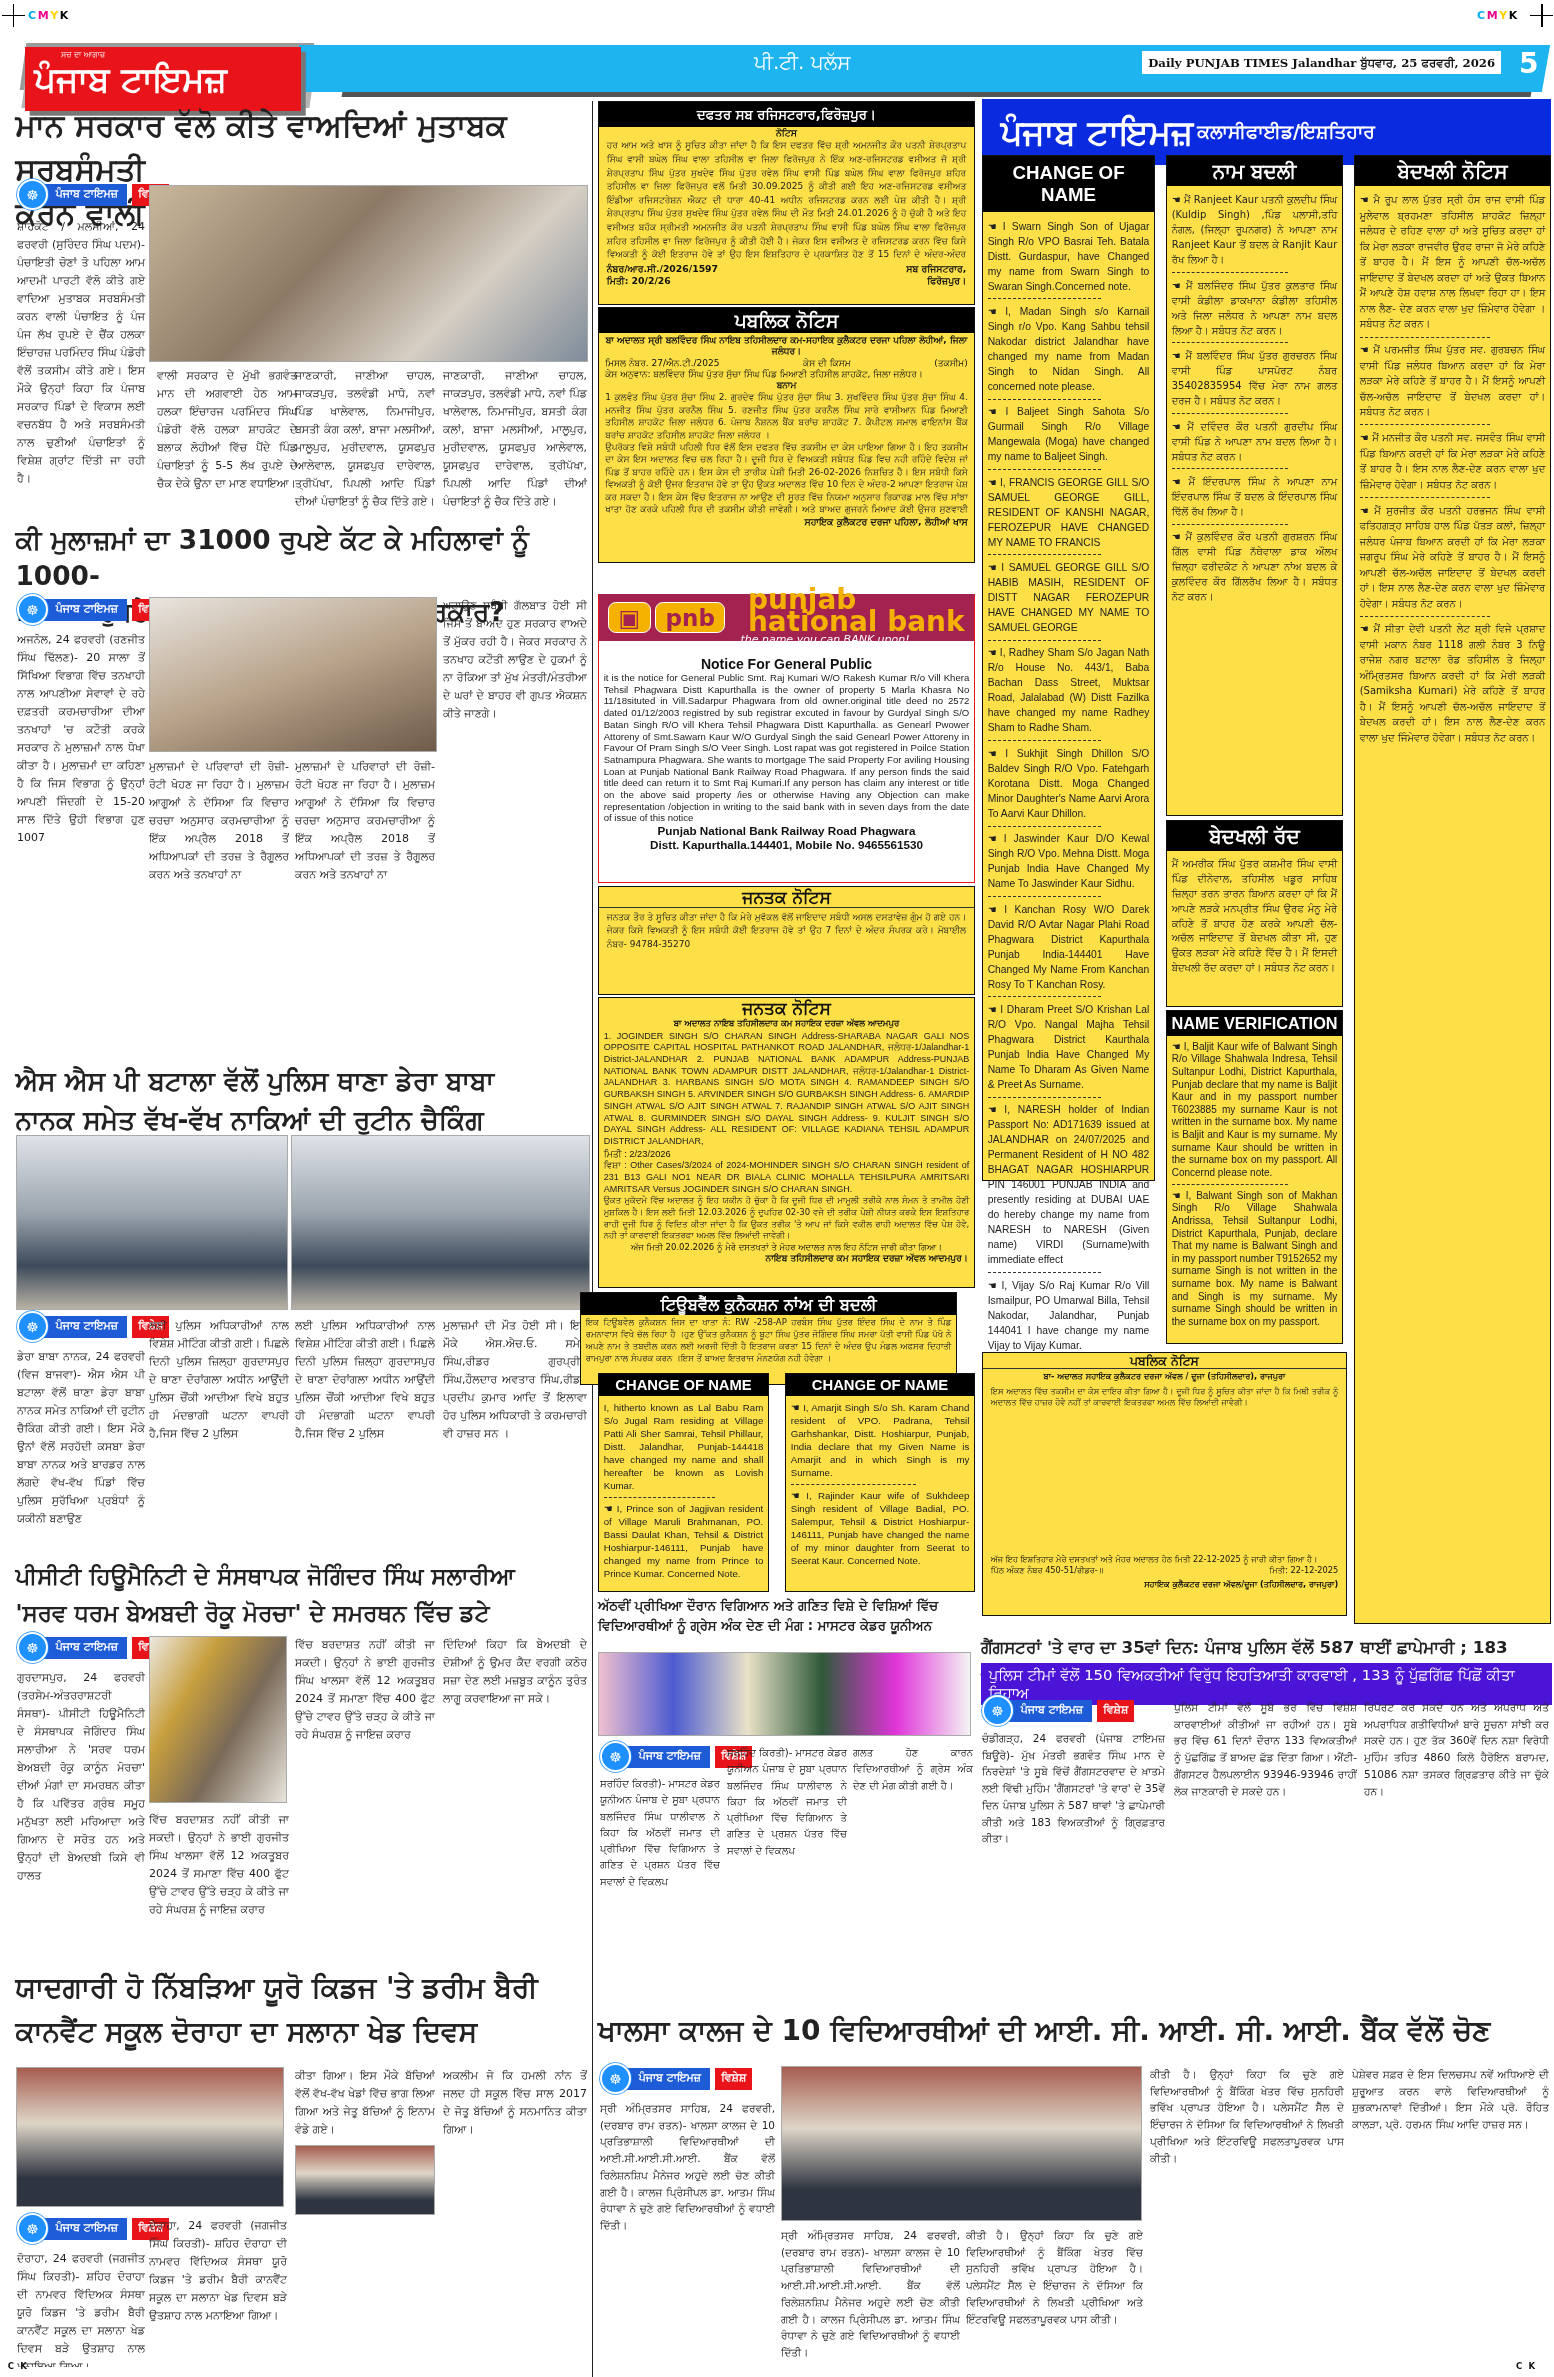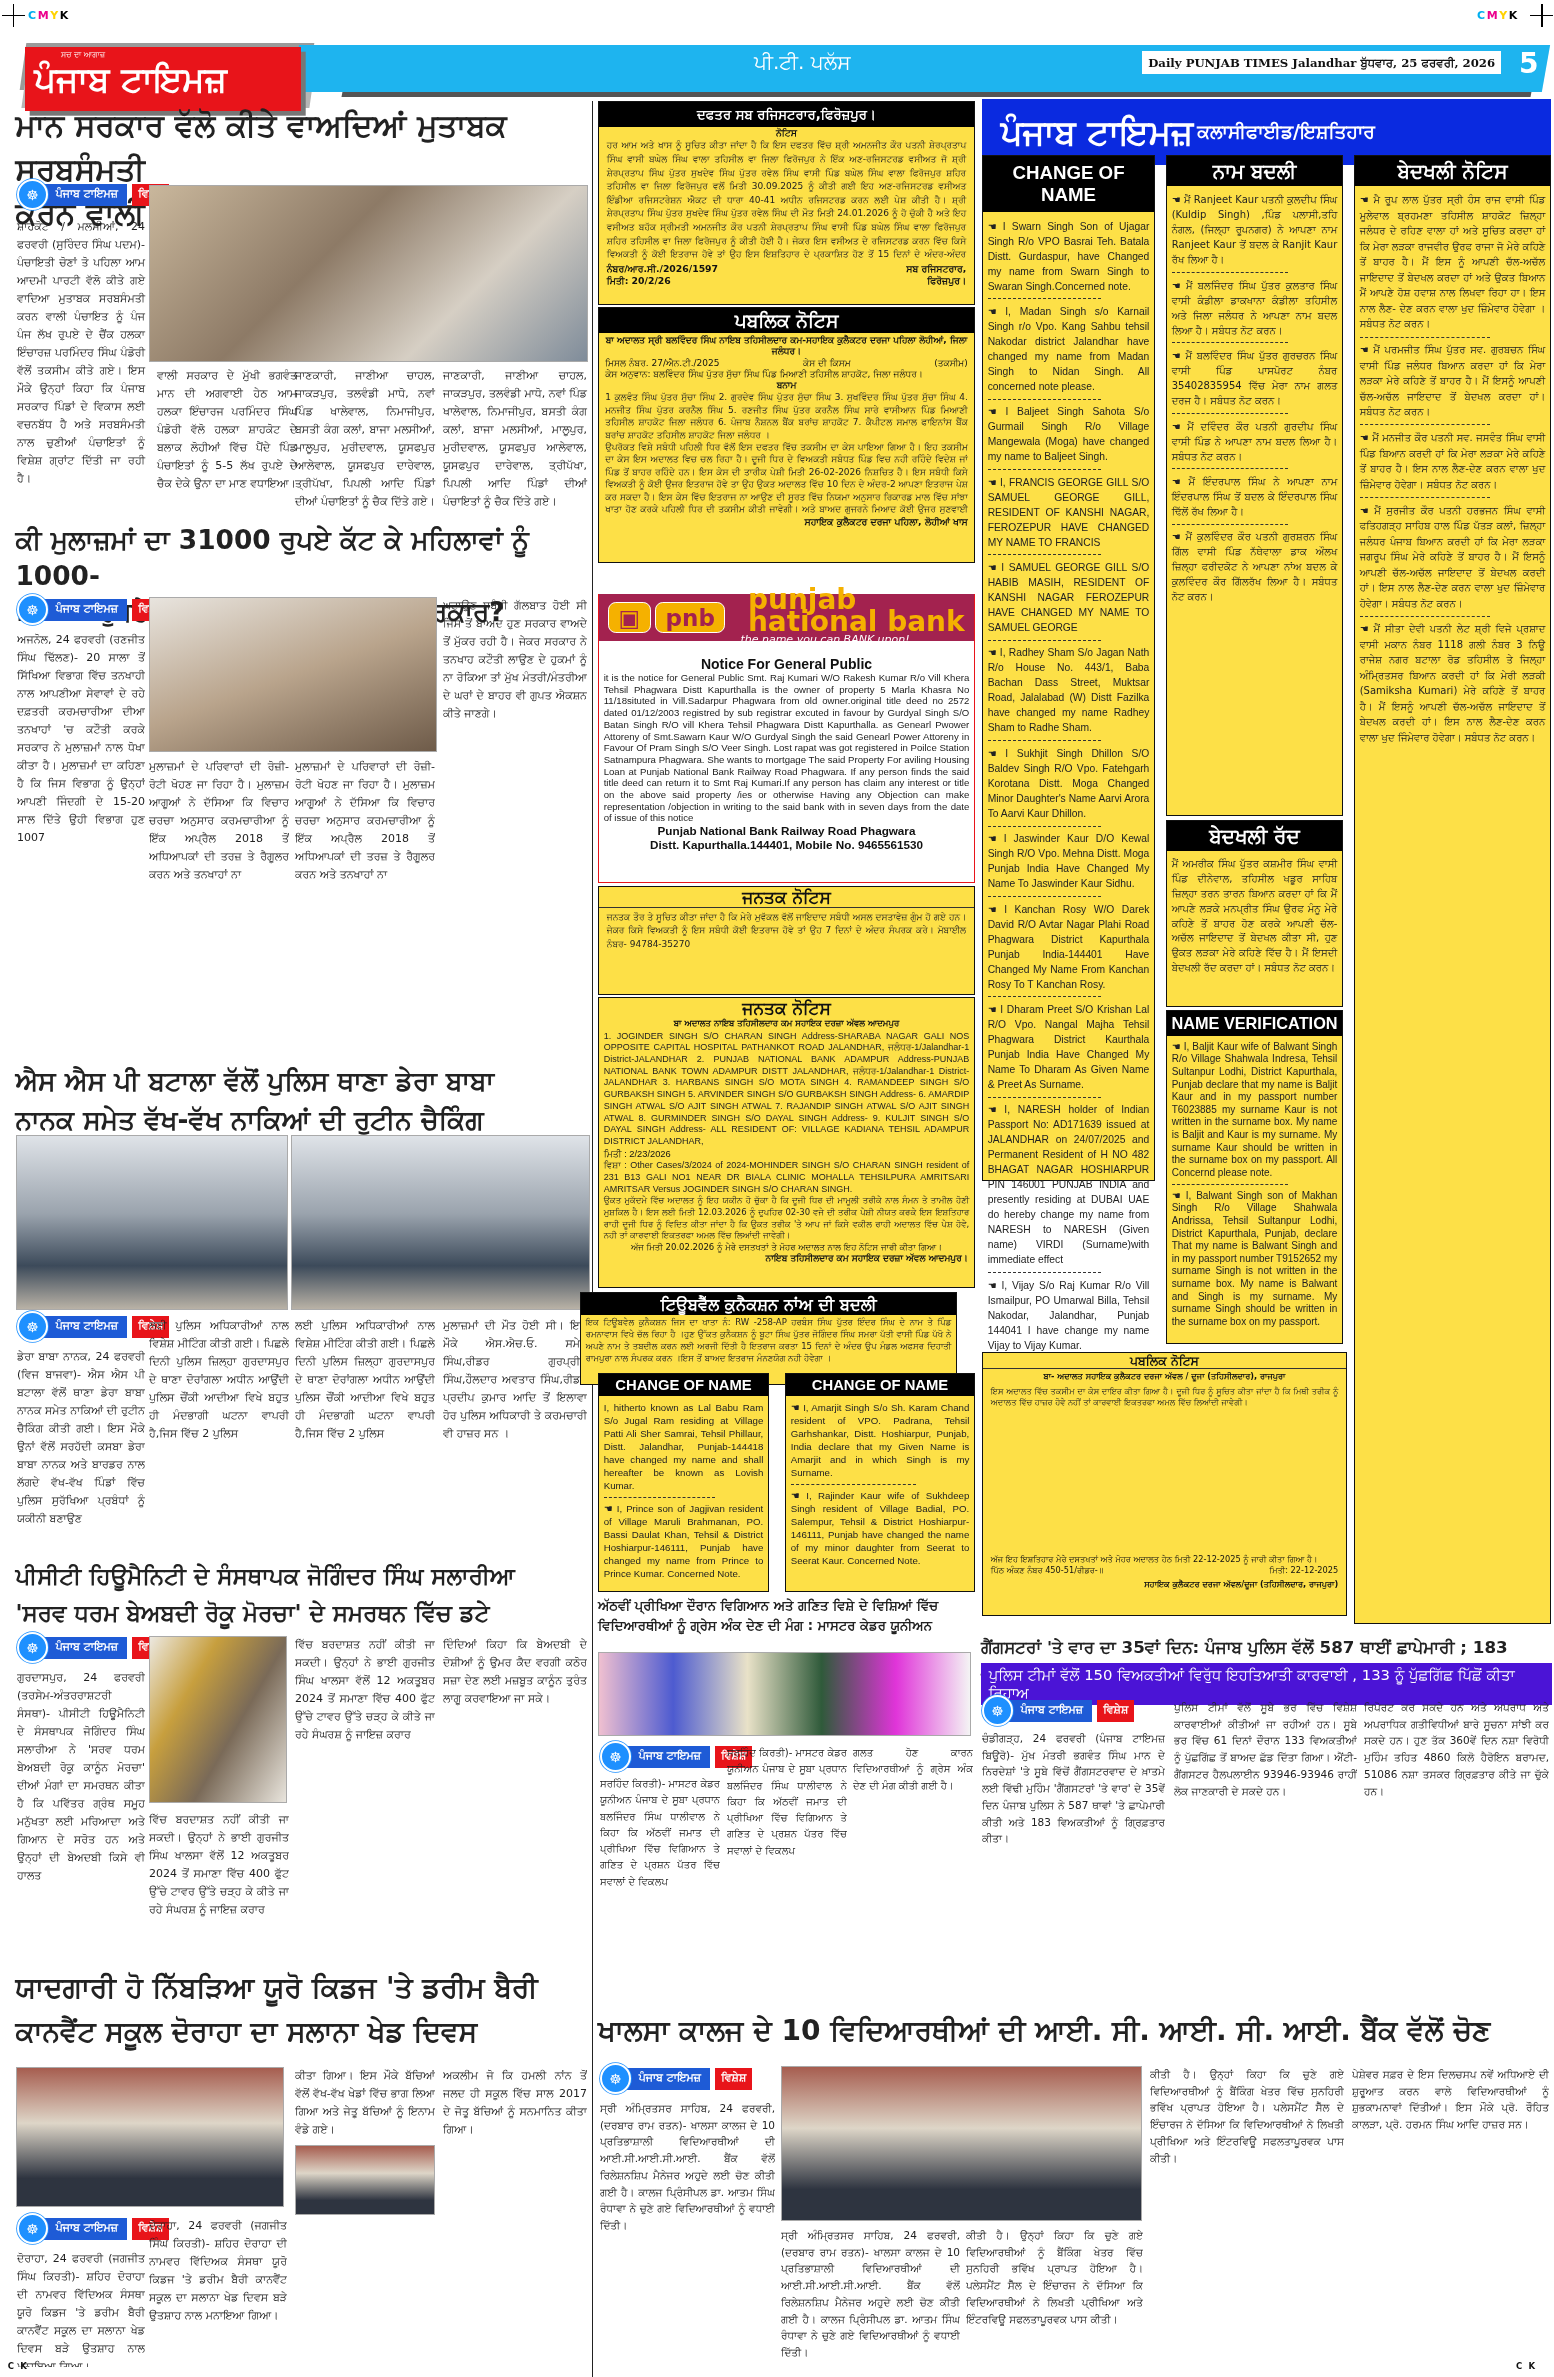--- a/index.html
+++ b/index.html
@@ -255,21 +255,21 @@
   <div class="box-head" style="font-size:18.7px;padding:6.2px 0;font-family:'Liberation Sans',sans-serif">CHANGE OF NAME</div>
   <div style="padding:6.2px 4.7px;font-family:'Liberation Sans',sans-serif" id="cn-list">
       <div class="cn-item" style="font-size: 10.3px; line-height: 15px;"><span class="hand">☚ </span><span>I Swarn Singh Son of Ujagar Singh R/o VPO Basrai Teh. Batala Distt. Gurdaspur, have Changed my name from Swarn Singh to Swaran Singh.Concerned note.</span></div>
       <div class="sep"></div>
       <div class="cn-item" style="font-size: 10.3px; line-height: 15px;"><span class="hand">☚ </span><span>I, Madan Singh s/o Karnail Singh r/o Vpo. Kang Sahbu tehsil Nakodar district Jalandhar have changed my name from Madan Singh to Nidan Singh. All concerned note please.</span></div>
       <div class="sep"></div>
       <div class="cn-item" style="font-size: 10.3px; line-height: 15px;"><span class="hand">☚ </span><span>I Baljeet Singh Sahota S/o Gurmail Singh R/o Village Mangewala (Moga) have changed my name to Baljeet Singh.</span></div>
       <div class="sep"></div>
       <div class="cn-item" style="font-size: 10.3px; line-height: 15px;"><span class="hand">☚ </span><span>I, FRANCIS GEORGE GILL S/O SAMUEL GEORGE GILL, RESIDENT OF KANSHI NAGAR, FEROZEPUR HAVE CHANGED MY NAME TO FRANCIS</span></div>
       <div class="sep"></div>
-      <div class="cn-item" style="font-size: 10.3px; line-height: 15px;"><span class="hand">☚ </span><span>I SAMUEL GEORGE GILL S/O HABIB MASIH, RESIDENT OF KANSHI NAGAR FEROZEPUR HAVE CHANGED MY NAME TO SAMUEL GEORGE</span></div>
+      <div class="cn-item" style="font-size: 10.3px; line-height: 15px;"><span class="hand">☚ </span><span>I SAMUEL GEORGE GILL S/O HABIB MASIH, RESIDENT OF DISTT NAGAR FEROZEPUR HAVE CHANGED MY NAME TO SAMUEL GEORGE</span></div>
       <div class="sep"></div>
       <div class="cn-item" style="font-size: 10.3px; line-height: 15px;"><span class="hand">☚ </span><span>I, Radhey Sham S/o Jagan Nath R/o House No. 443/1, Baba Bachan Dass Street, Muktsar Road, Jalalabad (W) Distt Fazilka have changed my name Radhey Sham to Radhe Sham.</span></div>
       <div class="sep"></div>
       <div class="cn-item" style="font-size: 10.3px; line-height: 15px;"><span class="hand">☚ </span><span>I Sukhjit Singh Dhillon S/O Baldev Singh R/O Vpo. Fatehgarh Korotana Distt. Moga Changed Minor Daughter's Name Aarvi Arora To Aarvi Kaur Dhillon.</span></div>
       <div class="sep"></div>
       <div class="cn-item" style="font-size: 10.3px; line-height: 15px;"><span class="hand">☚ </span><span>I Jaswinder Kaur D/O Kewal Singh R/O Vpo. Mehna Distt. Moga Punjab India Have Changed My Name To Jaswinder Kaur Sidhu.</span></div>
       <div class="sep"></div>
       <div class="cn-item" style="font-size: 10.3px; line-height: 15px;"><span class="hand">☚ </span><span>I Kanchan Rosy W/O Darek David R/O Avtar Nagar Plahi Road Phagwara District Kapurthala Punjab India-144401 Have Changed My Name From Kanchan Rosy To T Kanchan Rosy.</span></div>
       <div class="sep"></div>
       <div class="cn-item" style="font-size: 10.3px; line-height: 15px;"><span class="hand">☚ </span><span>I Dharam Preet S/O Krishan Lal R/O Vpo. Nangal Majha Tehsil Phagwara District Kaurthala Punjab India Have Changed My Name To Dharam As Given Name &amp; Preet As Surname.</span></div>

